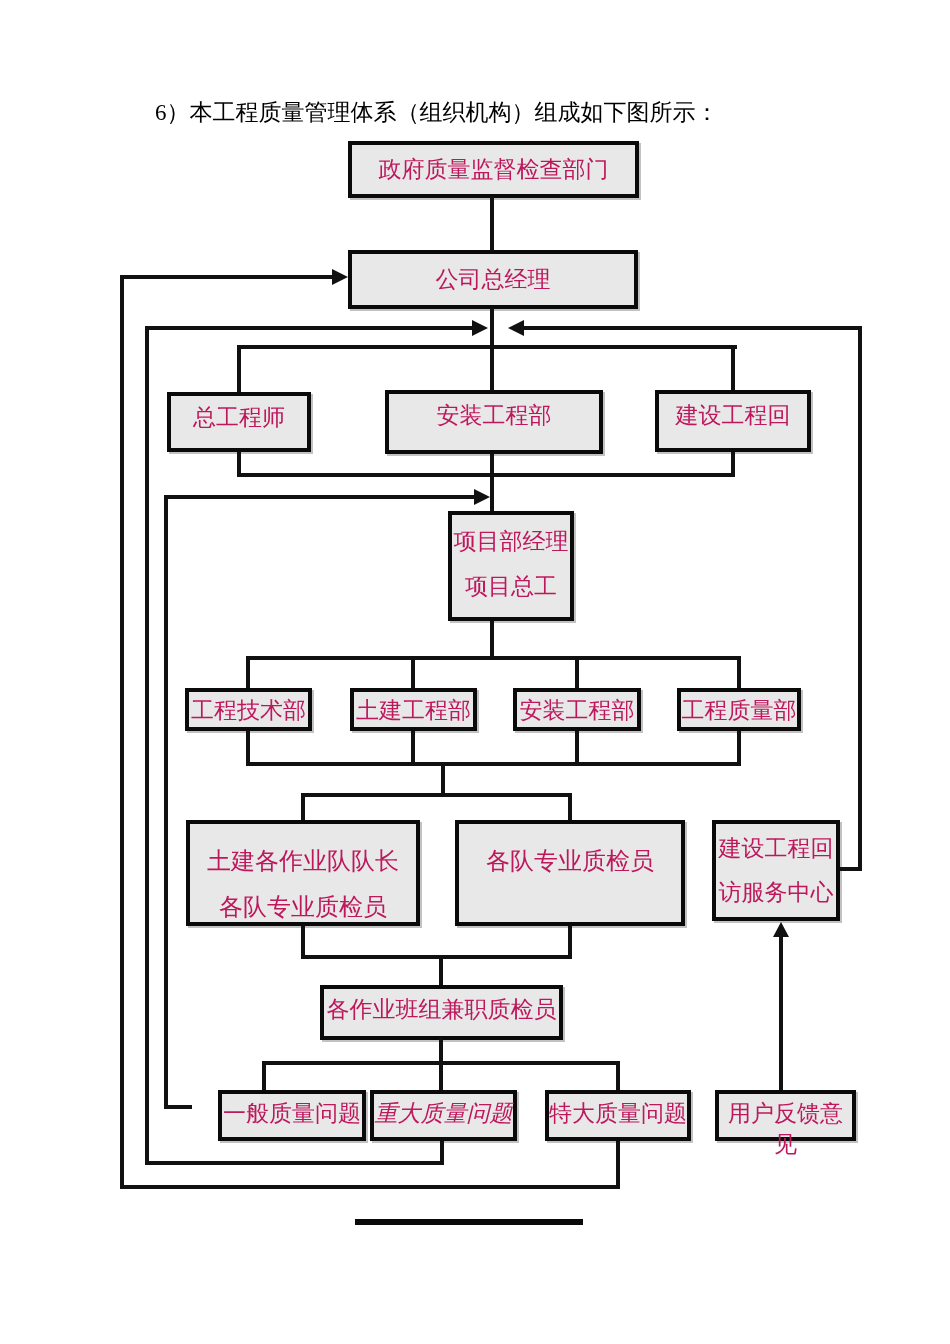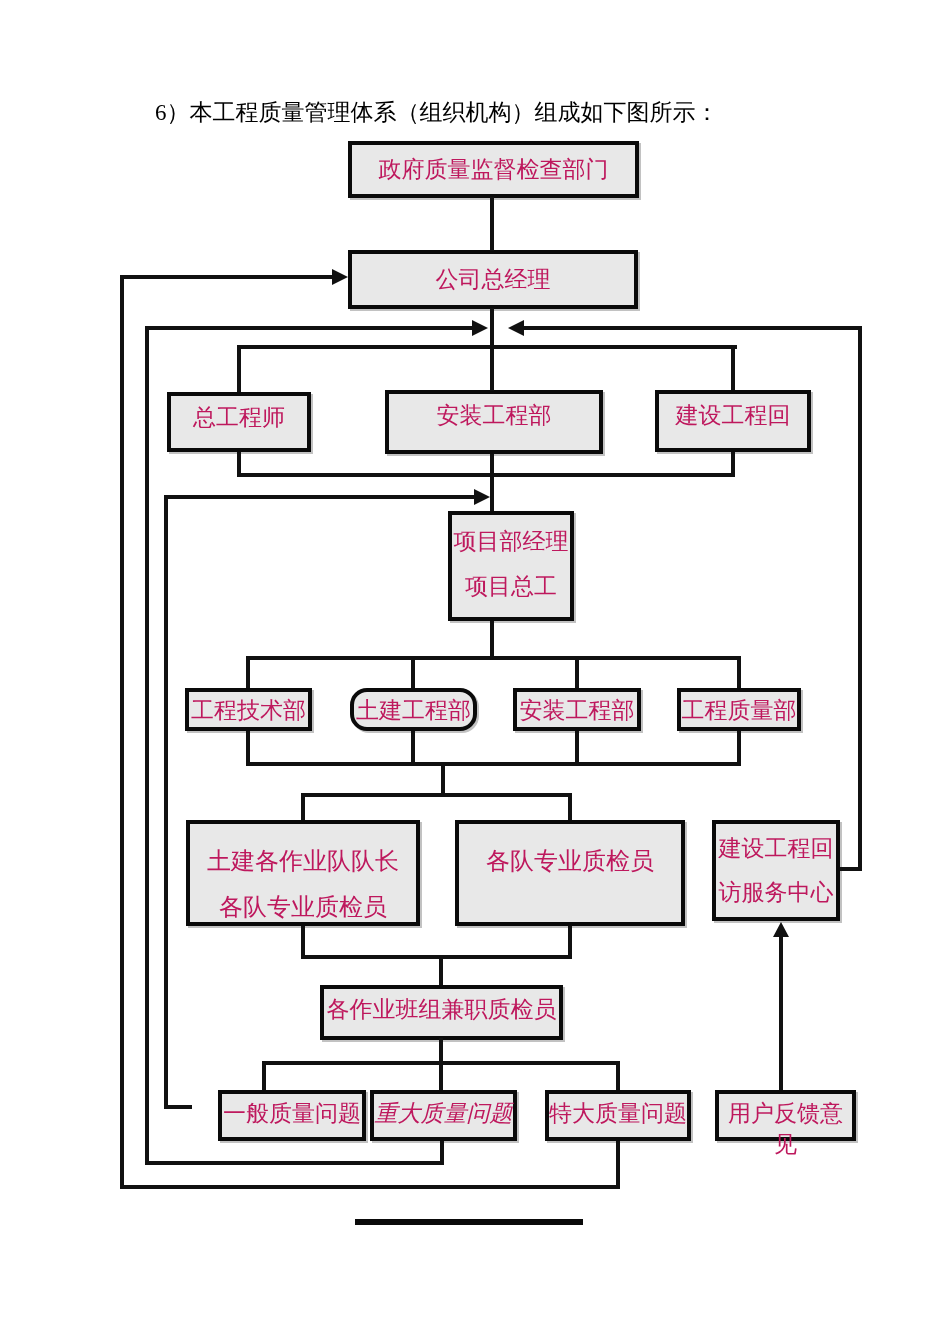--- a/index.html
+++ b/index.html
@@ -46,21 +46,21 @@
   </div>
 
   <div class="node" style="left:448px;top:511px;width:126px;height:110px;padding-top:4px;line-height:45px;">
     <span class="ln">项目部经理</span>
     <span class="ln">项目总工</span>
   </div>
 
   <div class="node" style="left:185px;top:688px;width:127px;height:43px;line-height:36px;">
     <span class="ln">工程技术部</span>
   </div>
-  <div class="node" style="left:350px;top:688px;width:127px;height:43px;line-height:36px;border-radius:17px;">
+  <div class="node" style="left:350px;top:688px;width:127px;height:43px;line-height:36px;">
     <span class="ln">土建工程部</span>
   </div>
   <div class="node" style="left:513px;top:688px;width:128px;height:43px;line-height:36px;">
     <span class="ln">安装工程部</span>
   </div>
   <div class="node" style="left:677px;top:688px;width:124px;height:43px;line-height:36px;">
     <span class="ln">工程质量部</span>
   </div>
 
   <div class="node" style="left:186px;top:820px;width:234px;height:106px;padding-top:14px;line-height:46px;font-size:24px;">

